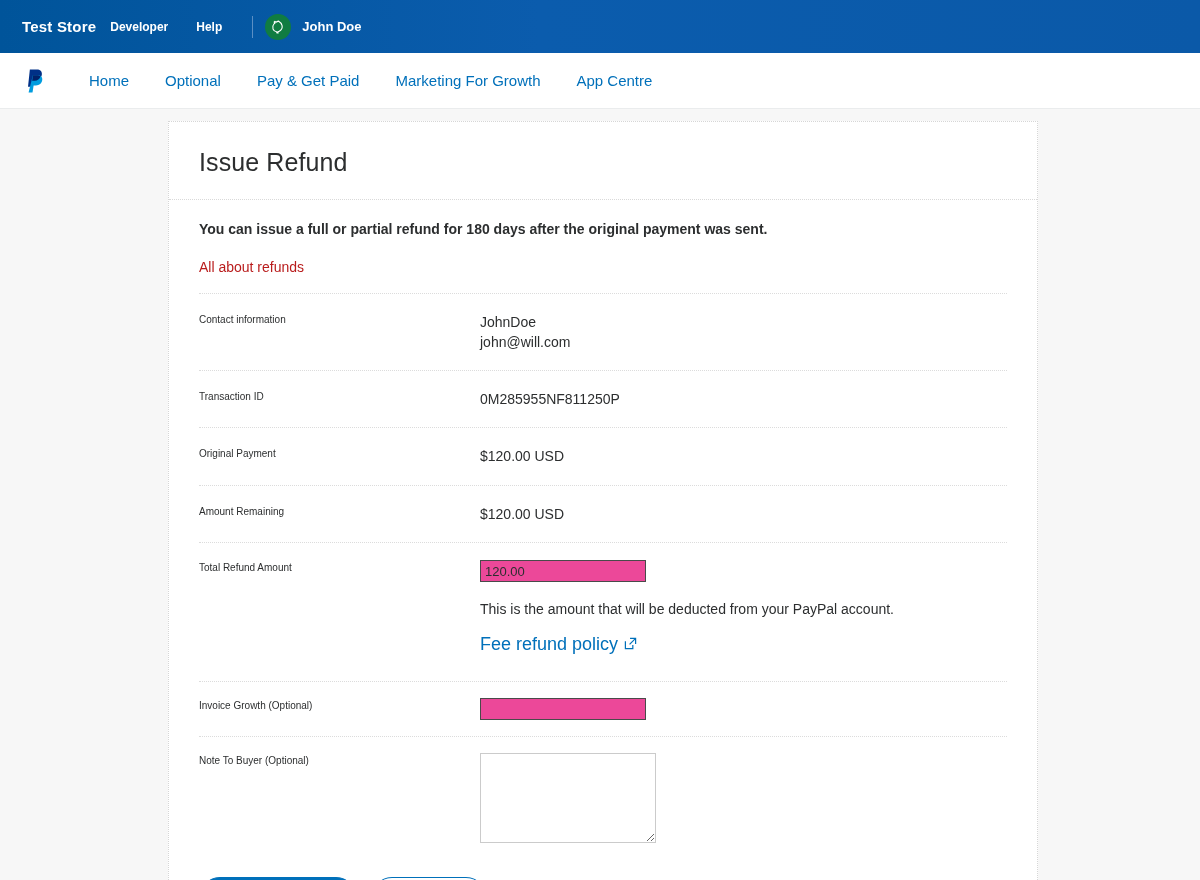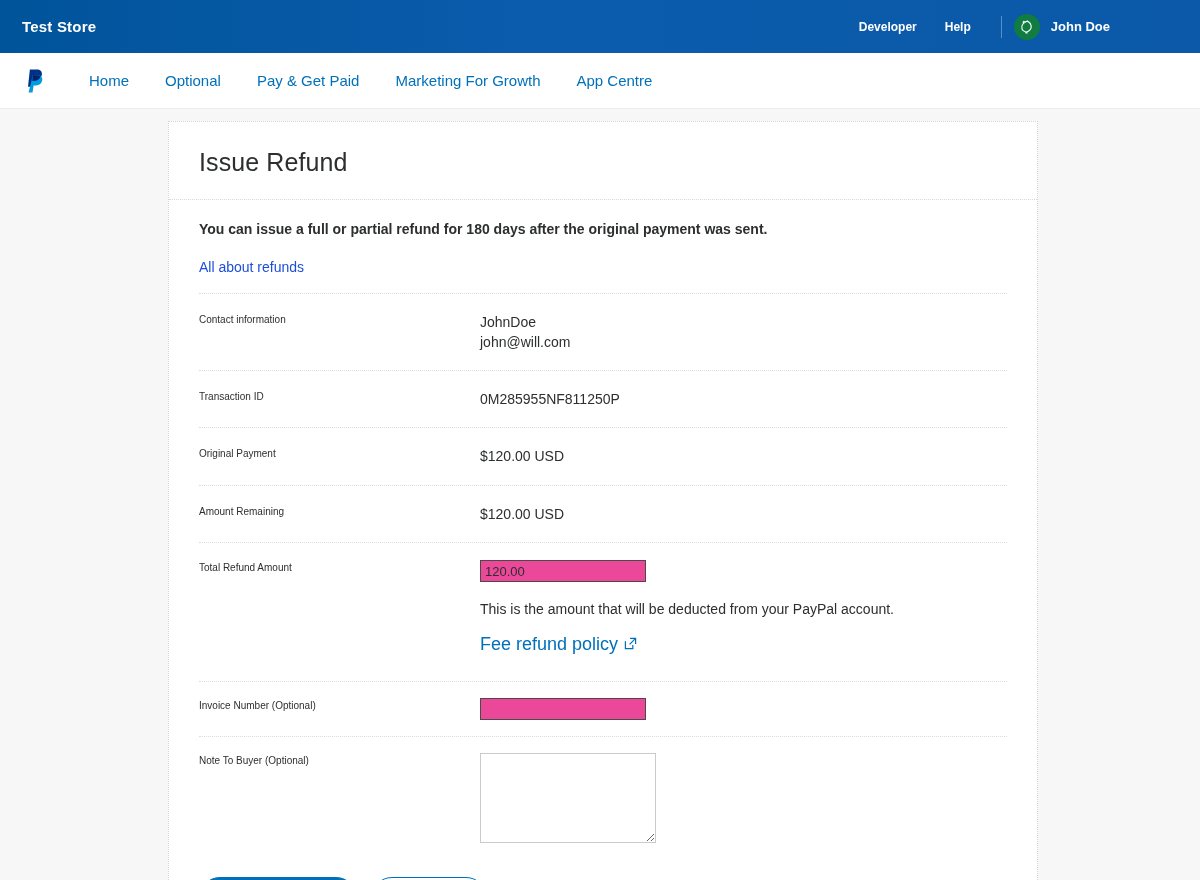--- a/index.html
+++ b/index.html
@@ -17,21 +17,21 @@
     overflow: hidden;
   }
 
   
   .topbar {
     height: 53px;
     background: linear-gradient(90deg, #00549a 0%, #0b5cad 45%, #0b59a8 100%);
     background-color: #0a57a5;
     display: flex;
     align-items: center;
-    justify-content: space-between;
+    justify-content: flex-start;
     padding: 0 20px 0 20px;
     color: #ffffff;
   }
   .store-name {
     font-size: 15px;
     font-weight: bold;
     letter-spacing: .2px;
     color: #ffffff;
     padding-left: 2px;
   }
@@ -134,21 +134,21 @@
   }
   .intro-text {
     font-size: 14px;
     color: #2c2e2f;
     margin: 0 0 18px 0;
     line-height: 1.4;
     font-weight: bold;
   }
   .intro-link {
     font-size: 14px;
-    color: #1d4ed8;
+    color: #b91c1c;
     text-decoration: none;
     display: inline-block;
     margin-bottom: 18px;
   }
 
   
   .rows { border-top: 1px dotted #dcdcdc; }
   .row {
     display: flex;
     align-items: flex-start;
@@ -331,21 +331,21 @@
               <svg class="ext-icon" viewBox="0 0 14 14">
                 <path d="M1.5 4.5v8h8v-4" fill="none" stroke="#0070ba" stroke-width="1.3"></path>
                 <path d="M6.5 1.5h6v6" fill="none" stroke="#0070ba" stroke-width="1.3"></path>
                 <path d="M12.5 1.5L6 8" fill="none" stroke="#0070ba" stroke-width="1.3"></path>
               </svg>
             </a>
           </div>
         </div>
 
         <div class="row row-invoice">
-          <div class="row-label">Invoice Number (Optional)</div>
+          <div class="row-label">Invoice Growth (Optional)</div>
           <div class="row-value">
             <input class="text-input" type="text" value="" style="">
           </div>
         </div>
 
         <div class="row row-note">
           <div class="row-label">Note To Buyer (Optional)</div>
           <div class="row-value">
             <textarea class="textarea-input" placeholder="" style=""></textarea>
           </div>

